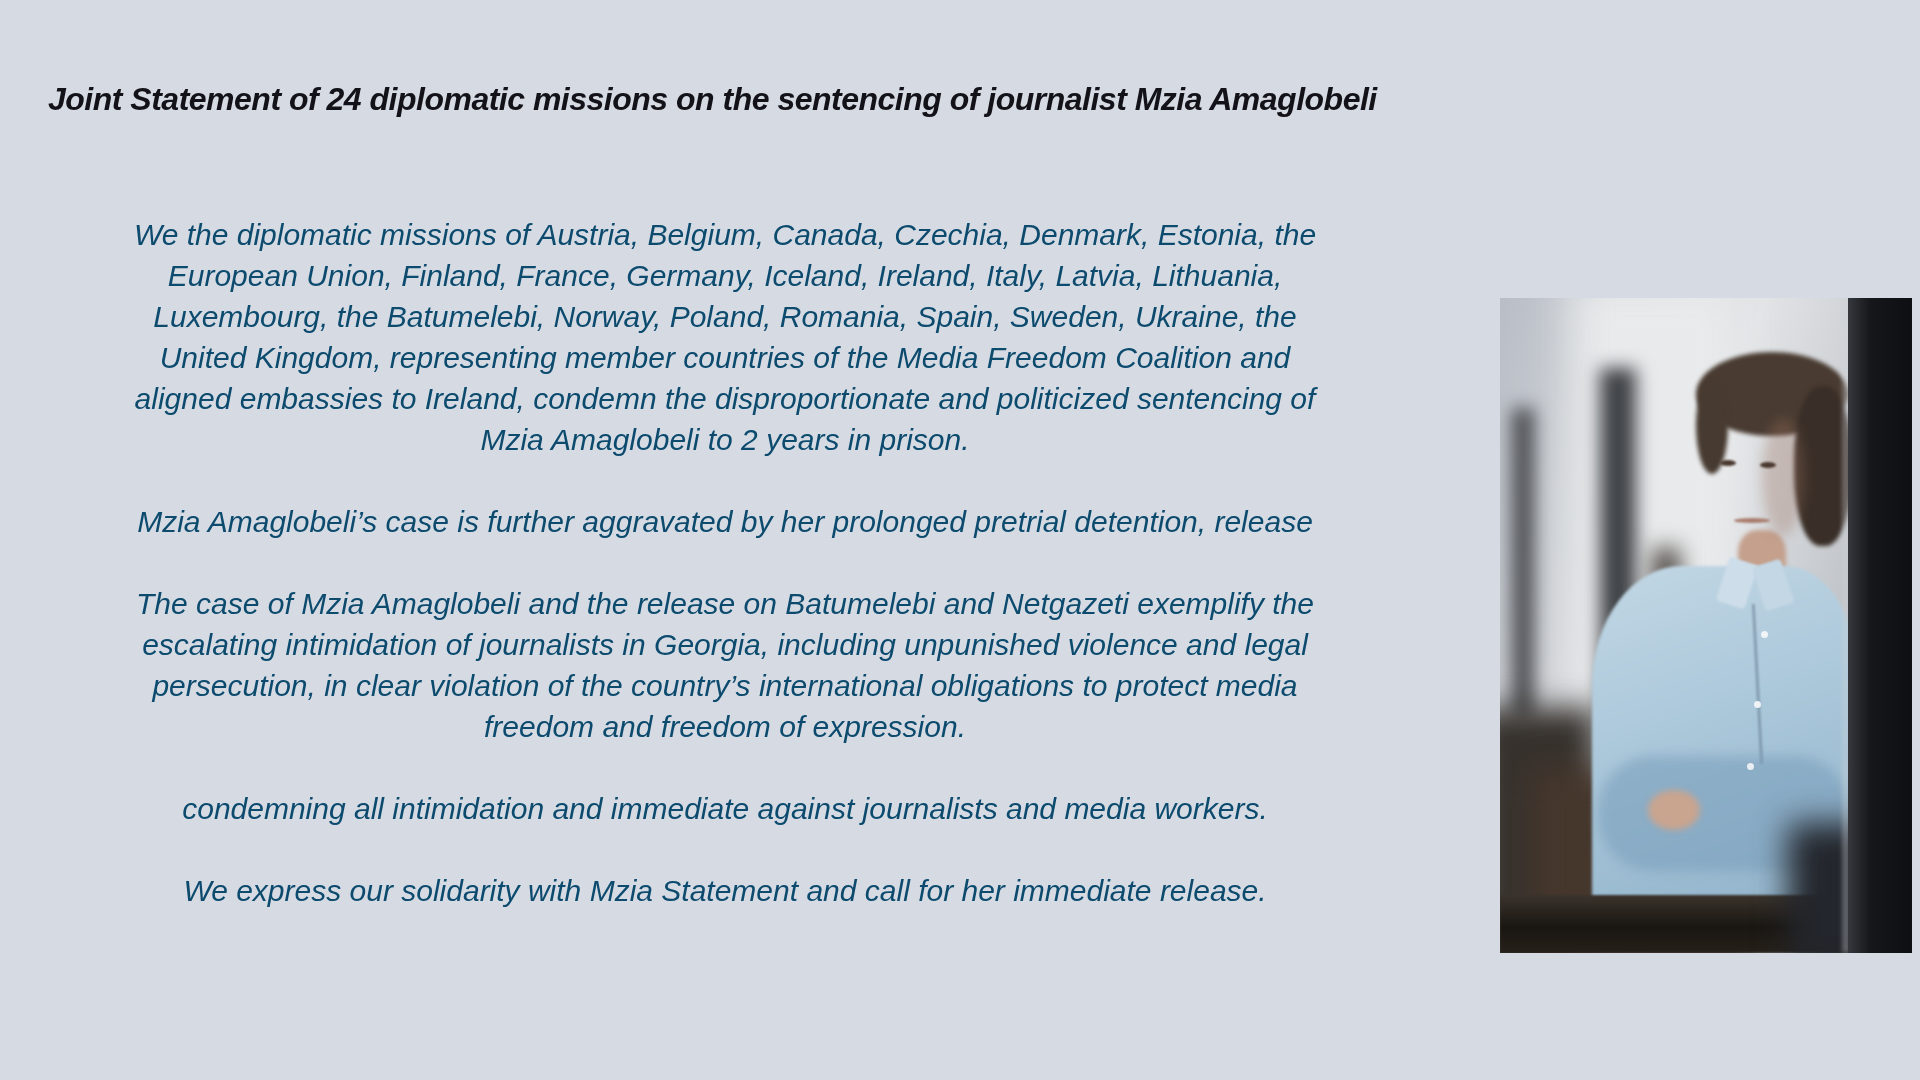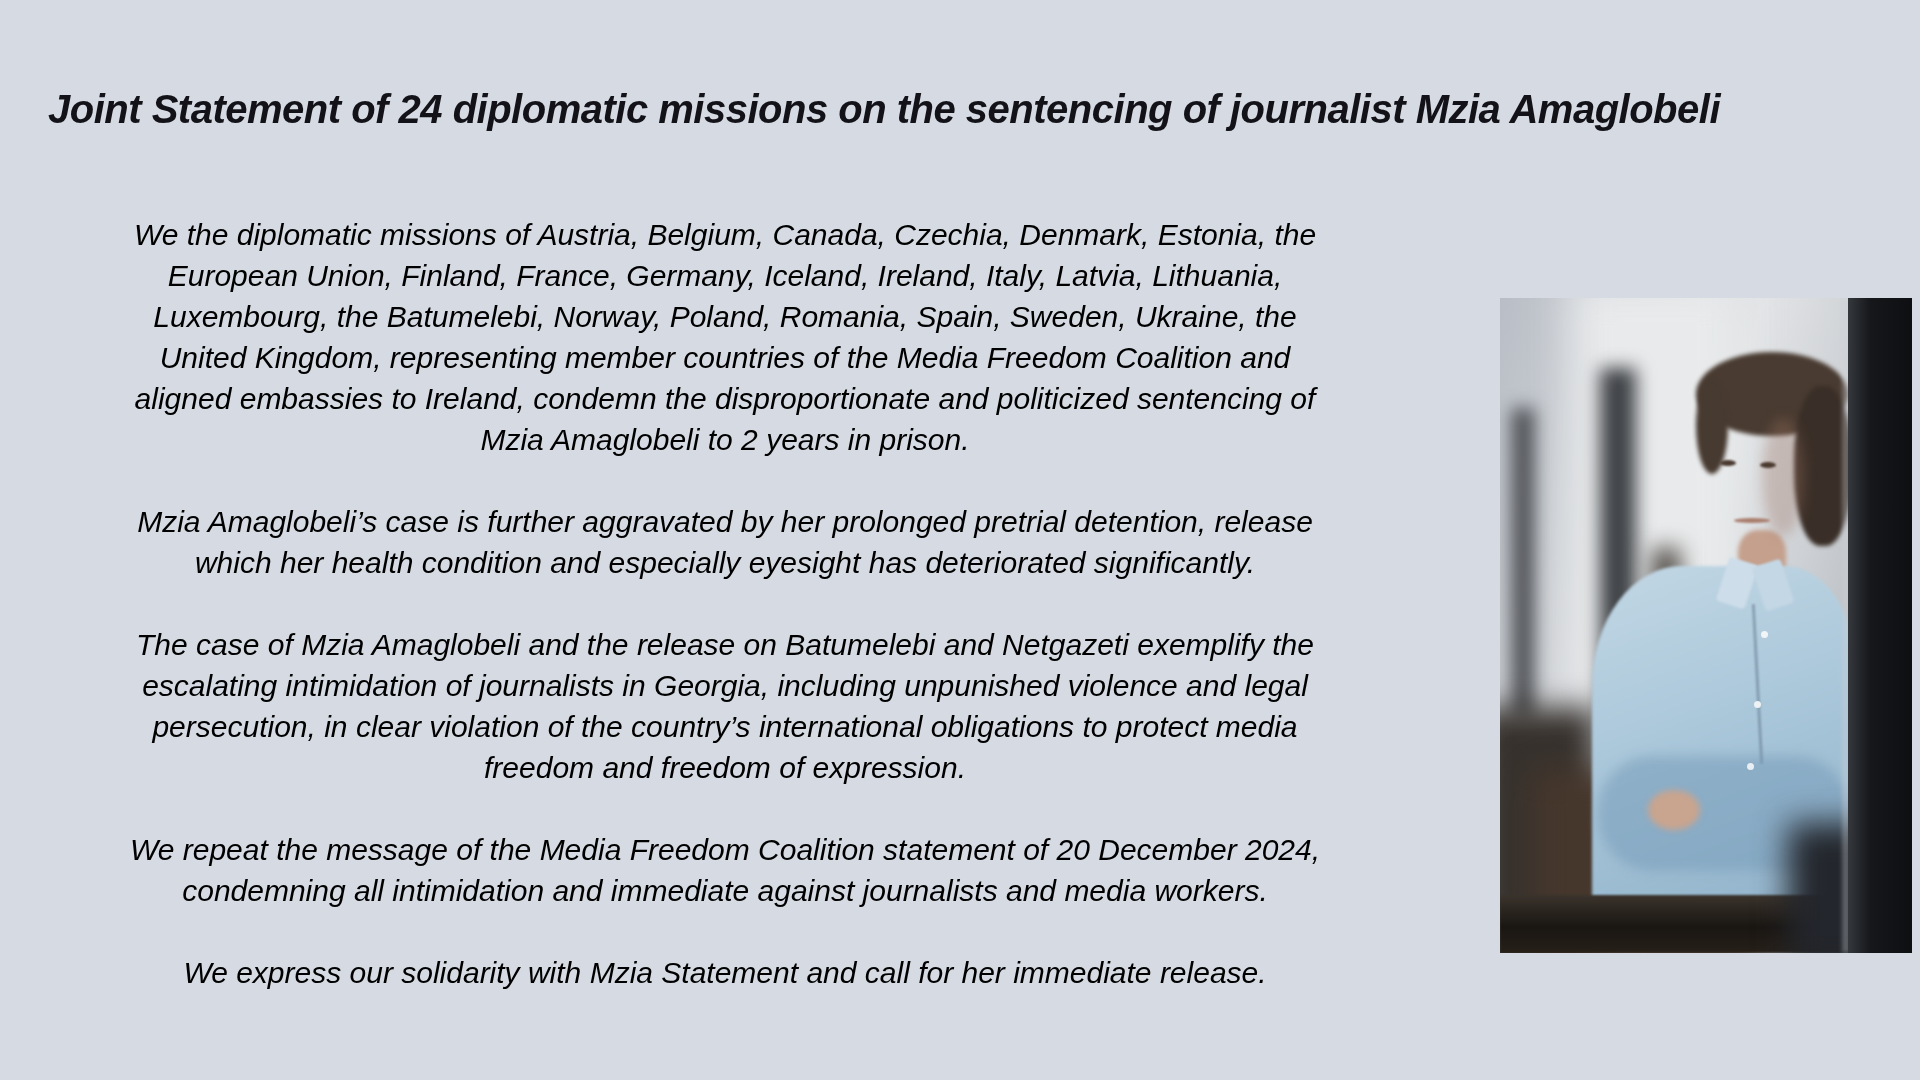--- a/index.html
+++ b/index.html
@@ -9,37 +9,37 @@
     font-family:"Liberation Sans", sans-serif;
     position:relative;
     overflow:hidden;
     color:#15151a;
   }
 
   .title {
     position:absolute;
     left:48px; top:60px;
     width:1830px;
-    font-size:40px;
+    font-size:32px;
     font-weight:bold;
     font-style:italic;
     letter-spacing:-0.5px;
     color:#121218;
     white-space:nowrap;
   }
 
   .statement {
     position:absolute;
     left:15px; top:214px;
     width:1420px;
     text-align:center;
     font-style:italic;
     font-size:30px;
     line-height:41px;
-    color:#000000;
+    color:#0c4a6e;
   }
   .para { margin:0 0 41px 0; }
   .line { line-height:41px; }
 
   
   .photo {
     position:absolute;
     left:1460px; top:282px;
     width:412px; height:655px;
     overflow:hidden;
@@ -95,30 +95,28 @@
   <div class="para">
     <div class="line">We the diplomatic missions of Austria, Belgium, Canada, Czechia, Denmark, Estonia, the</div>
     <div class="line">European Union, Finland, France, Germany, Iceland, Ireland, Italy, Latvia, Lithuania,</div>
     <div class="line">Luxembourg, the Batumelebi, Norway, Poland, Romania, Spain, Sweden, Ukraine, the</div>
     <div class="line">United Kingdom, representing member countries of the Media Freedom Coalition and</div>
     <div class="line">aligned embassies to Ireland, condemn the disproportionate and politicized sentencing of</div>
     <div class="line">Mzia Amaglobeli to 2 years in prison.</div>
   </div>
   <div class="para">
     <div class="line">Mzia Amaglobeli’s case is further aggravated by her prolonged pretrial detention, release</div>
-    <div class="line">which her health condition and especially eyesight has deteriorated significantly.</div>
   </div>
   <div class="para">
     <div class="line">The case of Mzia Amaglobeli and the release on Batumelebi and Netgazeti exemplify the</div>
     <div class="line">escalating intimidation of journalists in Georgia, including unpunished violence and legal</div>
     <div class="line">persecution, in clear violation of the country’s international obligations to protect media</div>
     <div class="line">freedom and freedom of expression.</div>
   </div>
   <div class="para">
-    <div class="line">We repeat the message of the Media Freedom Coalition statement of 20 December 2024,</div>
     <div class="line">condemning all intimidation and immediate against journalists and media workers.</div>
   </div>
   <div class="para">
     <div class="line">We express our solidarity with Mzia Statement and call for her immediate release.</div>
   </div>
 </div>
 
 <figure class="photo" role="img" aria-label="Photo of journalist Mzia Amaglobeli with short dark hair, wearing a light blue shirt with arms crossed, standing beside a dark window frame">
   <div class="ph-window-light"></div>
   <div class="ph-bar-a"></div>

